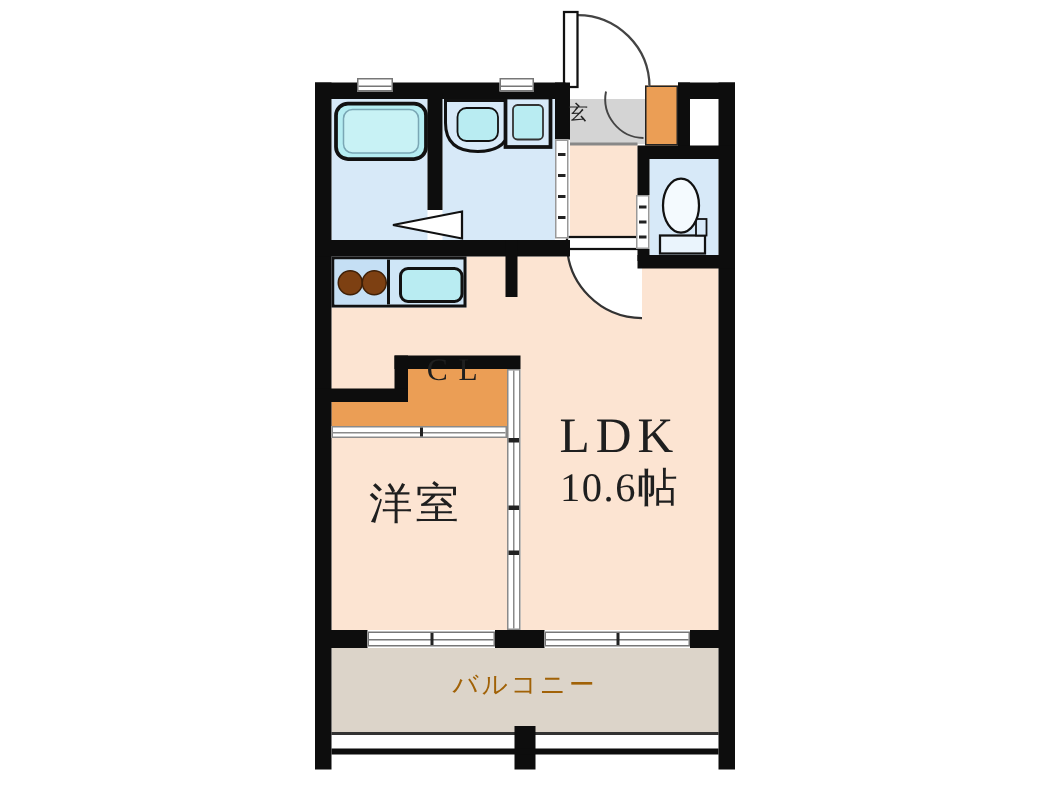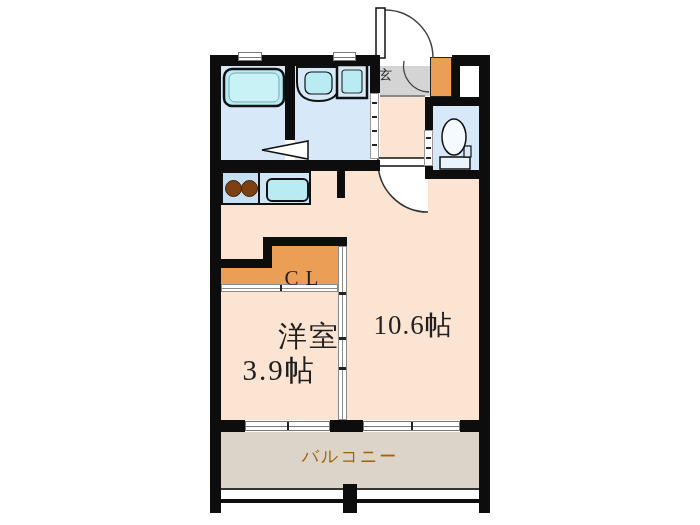--- a/index.html
+++ b/index.html
@@ -149,19 +149,19 @@
   </div>
 
   <div class="window" style="left:238px;top:52px;width:24px;height:9px;">
       <div class="mid"></div>
     </div>
   <div class="window" style="left:333px;top:52px;width:23px;height:9px;">
       <div class="mid"></div>
     </div>
 
   <div class="label lbl-gen" style="left:379px;top:68px;">玄</div>
-  <div class="label lbl-cl" style="left:272px;top:268px;width:66px;">CL</div>
+  <div class="label lbl-cl" style="left:272px;top:236px;width:66px;">CL</div>
+  <div class="label lbl-big" style="left:347px;top:275px;width:132px;">LDK</div>
   <div class="label lbl-size" style="left:347px;top:312px;width:132px;">10.6帖</div>
-  <div class="label lbl-med" style="left:221px;top:322px;width:112px;padding-left:32px;">洋室</div>
-  <div class="label lbl-med" style="left:221px;top:356px;width:116px;">3.9帖</div>
+  <div class="label lbl-med" style="left:221px;top:322px;width:112px;">洋室</div>
   <div class="label lbl-balc" style="left:221px;top:448px;width:258px;">バルコニー</div>
 
 </div>
 
 </body></html>

